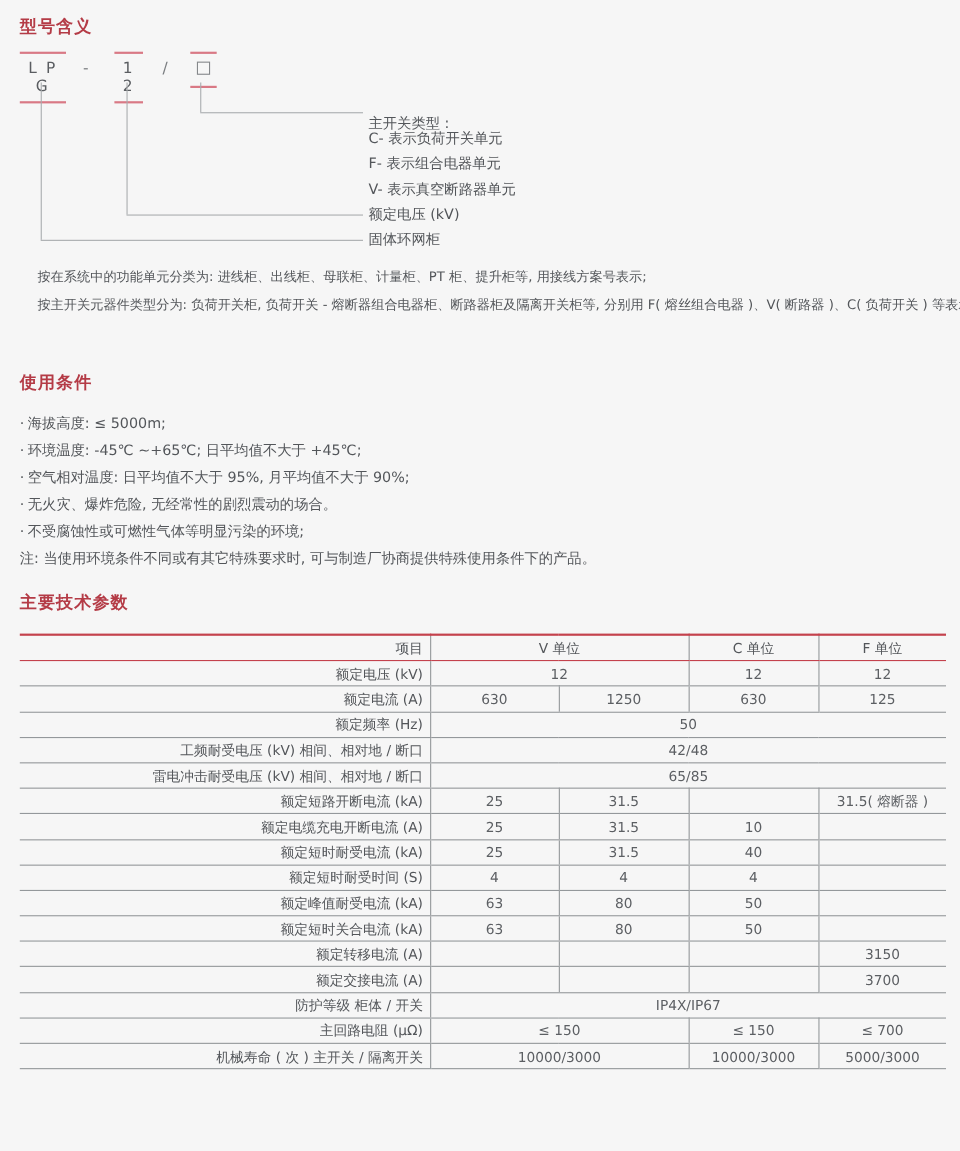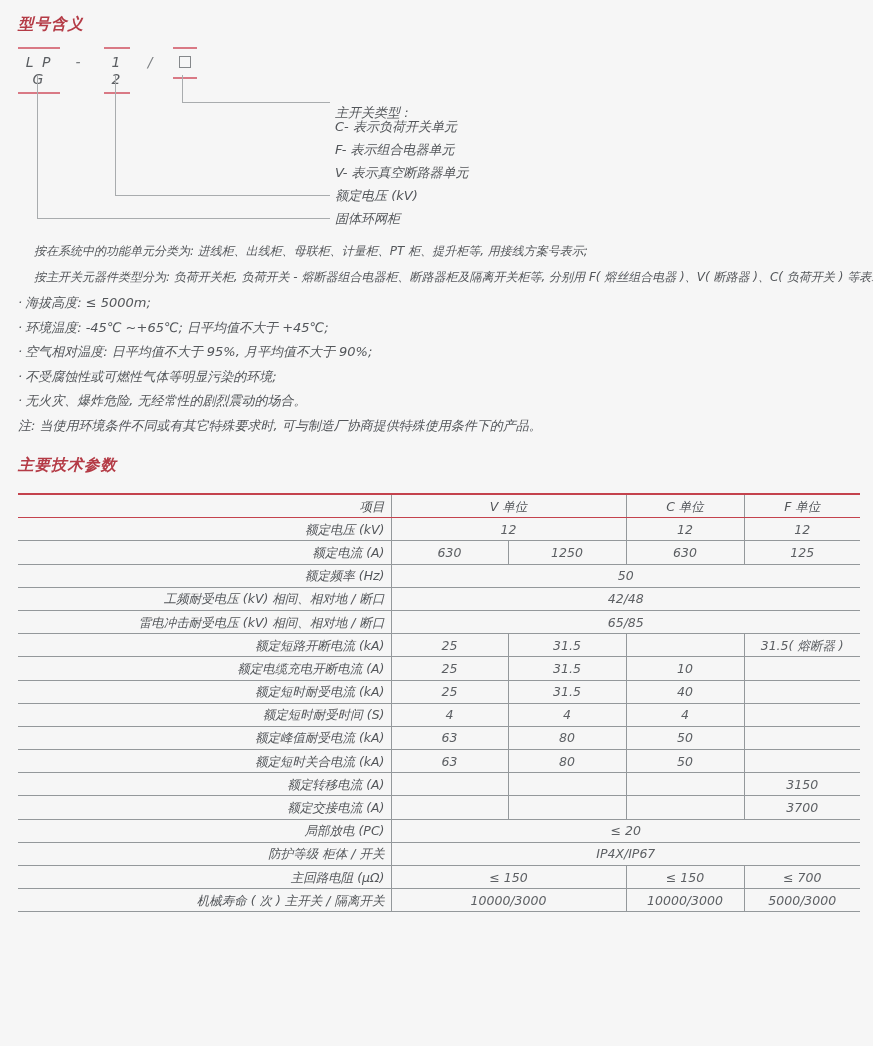--- a/index.html
+++ b/index.html
@@ -12,21 +12,21 @@
   }
   *{box-sizing:border-box;}
   html,body{margin:0;padding:0;}
   body{
     width:873px;height:1046px;
     background:#f6f6f6;
     font-family:"DejaVu Sans","Liberation Sans",sans-serif;
     color:var(--ink);
     overflow:hidden;
   }
-  .page{padding:0 11px 0 18px;width:873px;font-style:italic;}
+  .page{padding:0 11px 0 18px;width:873px;}
   h2.sec{
     margin:0;padding-top:14px;
     font-size:15.5px;line-height:20px;
     color:var(--red);font-weight:bold;
     letter-spacing:1px;
   }
   
   .diagram{position:relative;margin-top:13px;height:188px;}
   .code-box{
     position:absolute;top:0;
@@ -51,21 +51,21 @@
   .v-lpg{left:19px;top:28px;height:143px;}
   .h-sq{left:164px;top:55px;width:148px;}
   .h-12{left:97px;top:148px;width:215px;}
   .h-lpg{left:19px;top:171px;width:293px;}
   .dlabel{position:absolute;left:317px;font-size:13px;line-height:15px;color:var(--ink);white-space:nowrap;}
   .dl0{top:58px;}.dl1{top:72px;}.dl2{top:95px;}.dl3{top:118px;}.dl4{top:141px;}.dl5{top:164px;}
   
   .paras p{margin:6px 16px 0;font-size:12px;line-height:20px;white-space:nowrap;color:var(--ink);}
   
   h2.sec-cond{padding-top:51px;}
-  .cond{margin-top:4px;}
+  .cond{margin-top:16px;}
   .cond-item,.cond-note{font-size:13px;line-height:24.5px;color:var(--ink);white-space:nowrap;}
   .cond-item .dot{margin-right:3px;color:var(--ink);}
   
   h2.sec-params{padding-top:17px;}
   table.params{
     margin-top:18px;width:842px;
     border-collapse:collapse;table-layout:fixed;
     border-top:2px solid var(--table-red);
     border-bottom:1.5px solid var(--table-red);
   }
@@ -109,26 +109,27 @@
     <span class="dlabel dl3">V- 表示真空断路器单元</span>
     <span class="dlabel dl4">额定电压 (kV)</span>
     <span class="dlabel dl5">固体环网柜</span>
   </div>
 
   <div class="paras">
     <p>按在系统中的功能单元分类为: 进线柜、出线柜、母联柜、计量柜、PT 柜、提升柜等, 用接线方案号表示;</p>
     <p>按主开关元器件类型分为: 负荷开关柜, 负荷开关 - 熔断器组合电器柜、断路器柜及隔离开关柜等, 分别用 F( 熔丝组合电器 )、V( 断路器 )、C( 负荷开关 ) 等表示。</p>
   </div>
 
+  <h2 class="sec sec-cond">使用条件</h2>
   <div class="cond">
     <div class="cond-item"><span class="dot">·</span><span>海拔高度: ≤ 5000m;</span></div>
     <div class="cond-item"><span class="dot">·</span><span>环境温度: -45℃ ~+65℃; 日平均值不大于 +45℃;</span></div>
     <div class="cond-item"><span class="dot">·</span><span>空气相对温度: 日平均值不大于 95%, 月平均值不大于 90%;</span></div>
+    <div class="cond-item"><span class="dot">·</span><span>无火灾、爆炸危险, 无经常性的剧烈震动的场合。</span></div>
     <div class="cond-item"><span class="dot">·</span><span>不受腐蚀性或可燃性气体等明显污染的环境;</span></div>
-    <div class="cond-item"><span class="dot">·</span><span>无火灾、爆炸危险, 无经常性的剧烈震动的场合。</span></div>
     <div class="cond-note">注: 当使用环境条件不同或有其它特殊要求时, 可与制造厂协商提供特殊使用条件下的产品。</div>
   </div>
 
   <h2 class="sec sec-params">主要技术参数</h2>
 
   <table class="params">
     <colgroup>
       <col style="width:373px">
         <col style="width:117px">
         <col style="width:118px">
@@ -219,24 +220,20 @@
           <td colspan="1">3150</td>
         </tr>
         <tr>
           <td class="item">额定交接电流 (A)</td>
           <td colspan="1"></td>
           <td colspan="1"></td>
           <td colspan="1"></td>
           <td colspan="1">3700</td>
         </tr>
         <tr>
-          <td class="item">局部放电 (PC)</td>
-          <td colspan="4">≤ 20</td>
-        </tr>
-        <tr>
           <td class="item">防护等级 柜体 / 开关</td>
           <td colspan="4">IP4X/IP67</td>
         </tr>
         <tr>
           <td class="item">主回路电阻 (μΩ)</td>
           <td colspan="2">≤ 150</td>
           <td colspan="1">≤ 150</td>
           <td colspan="1">≤ 700</td>
         </tr>
         <tr>

